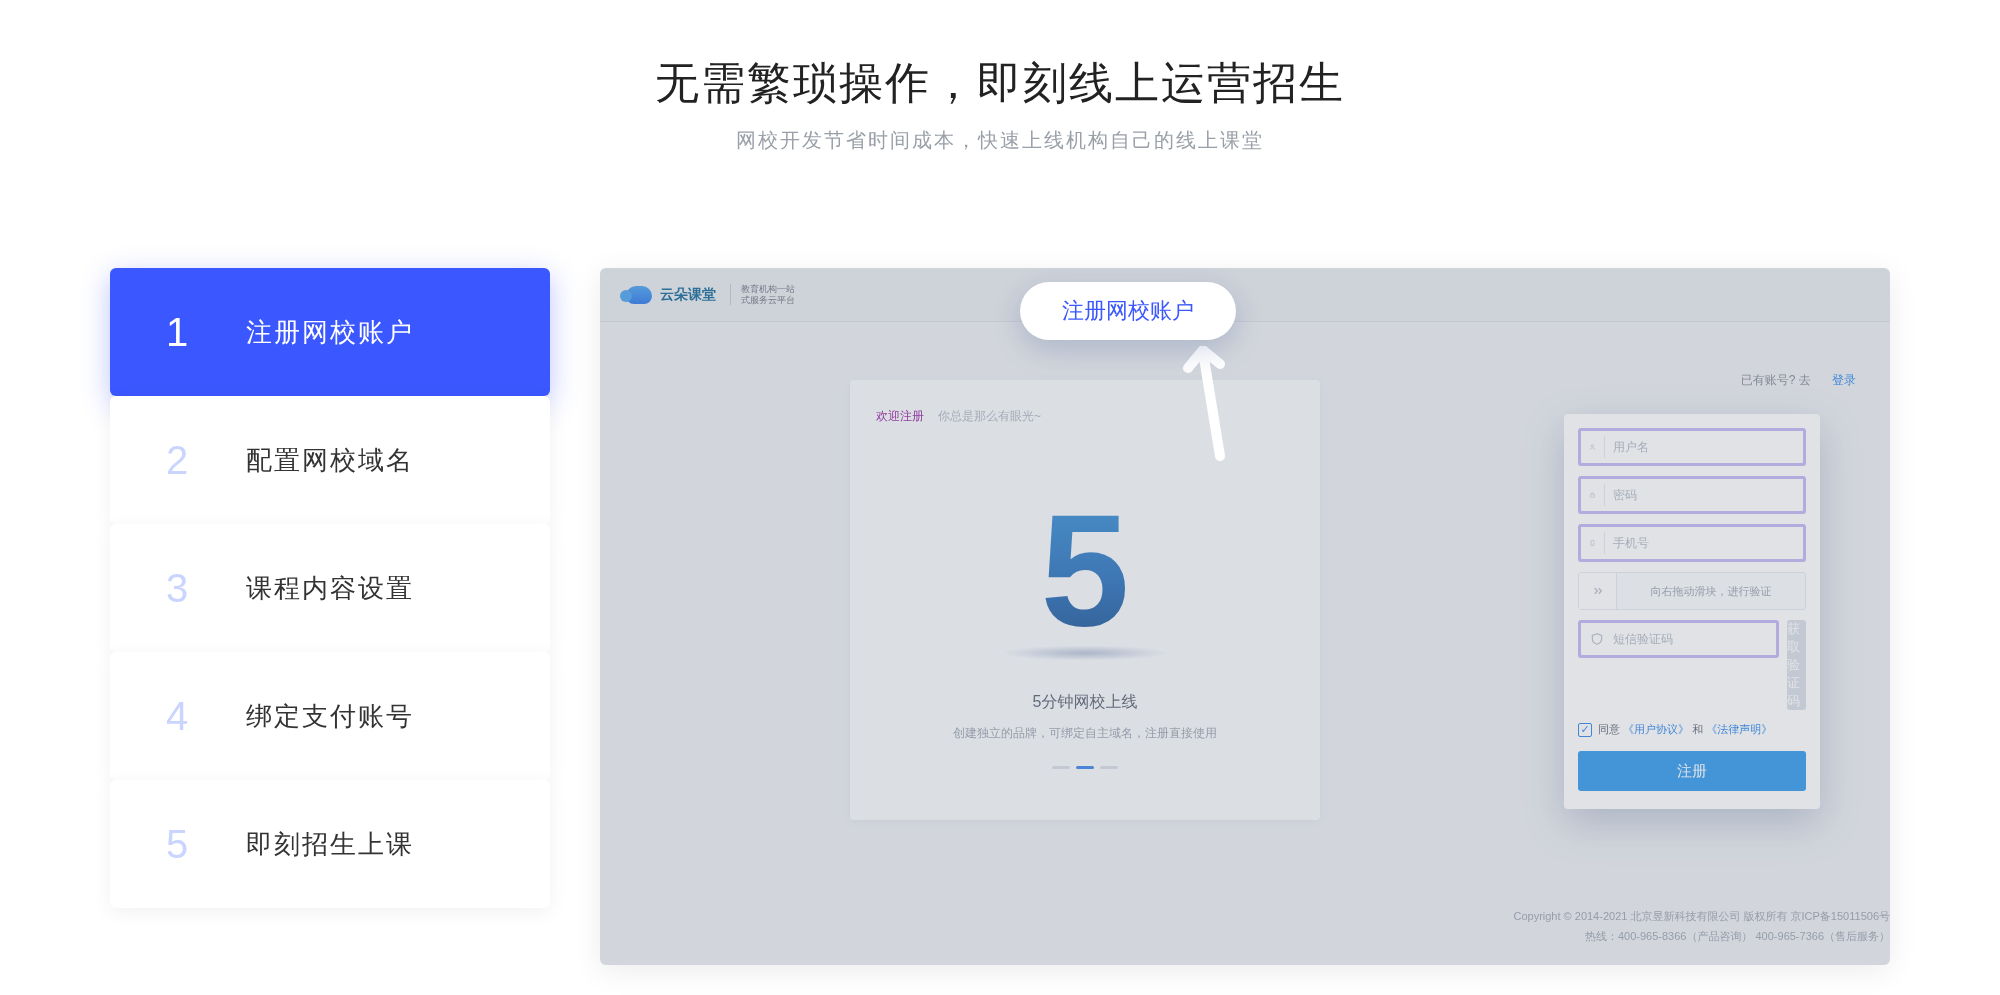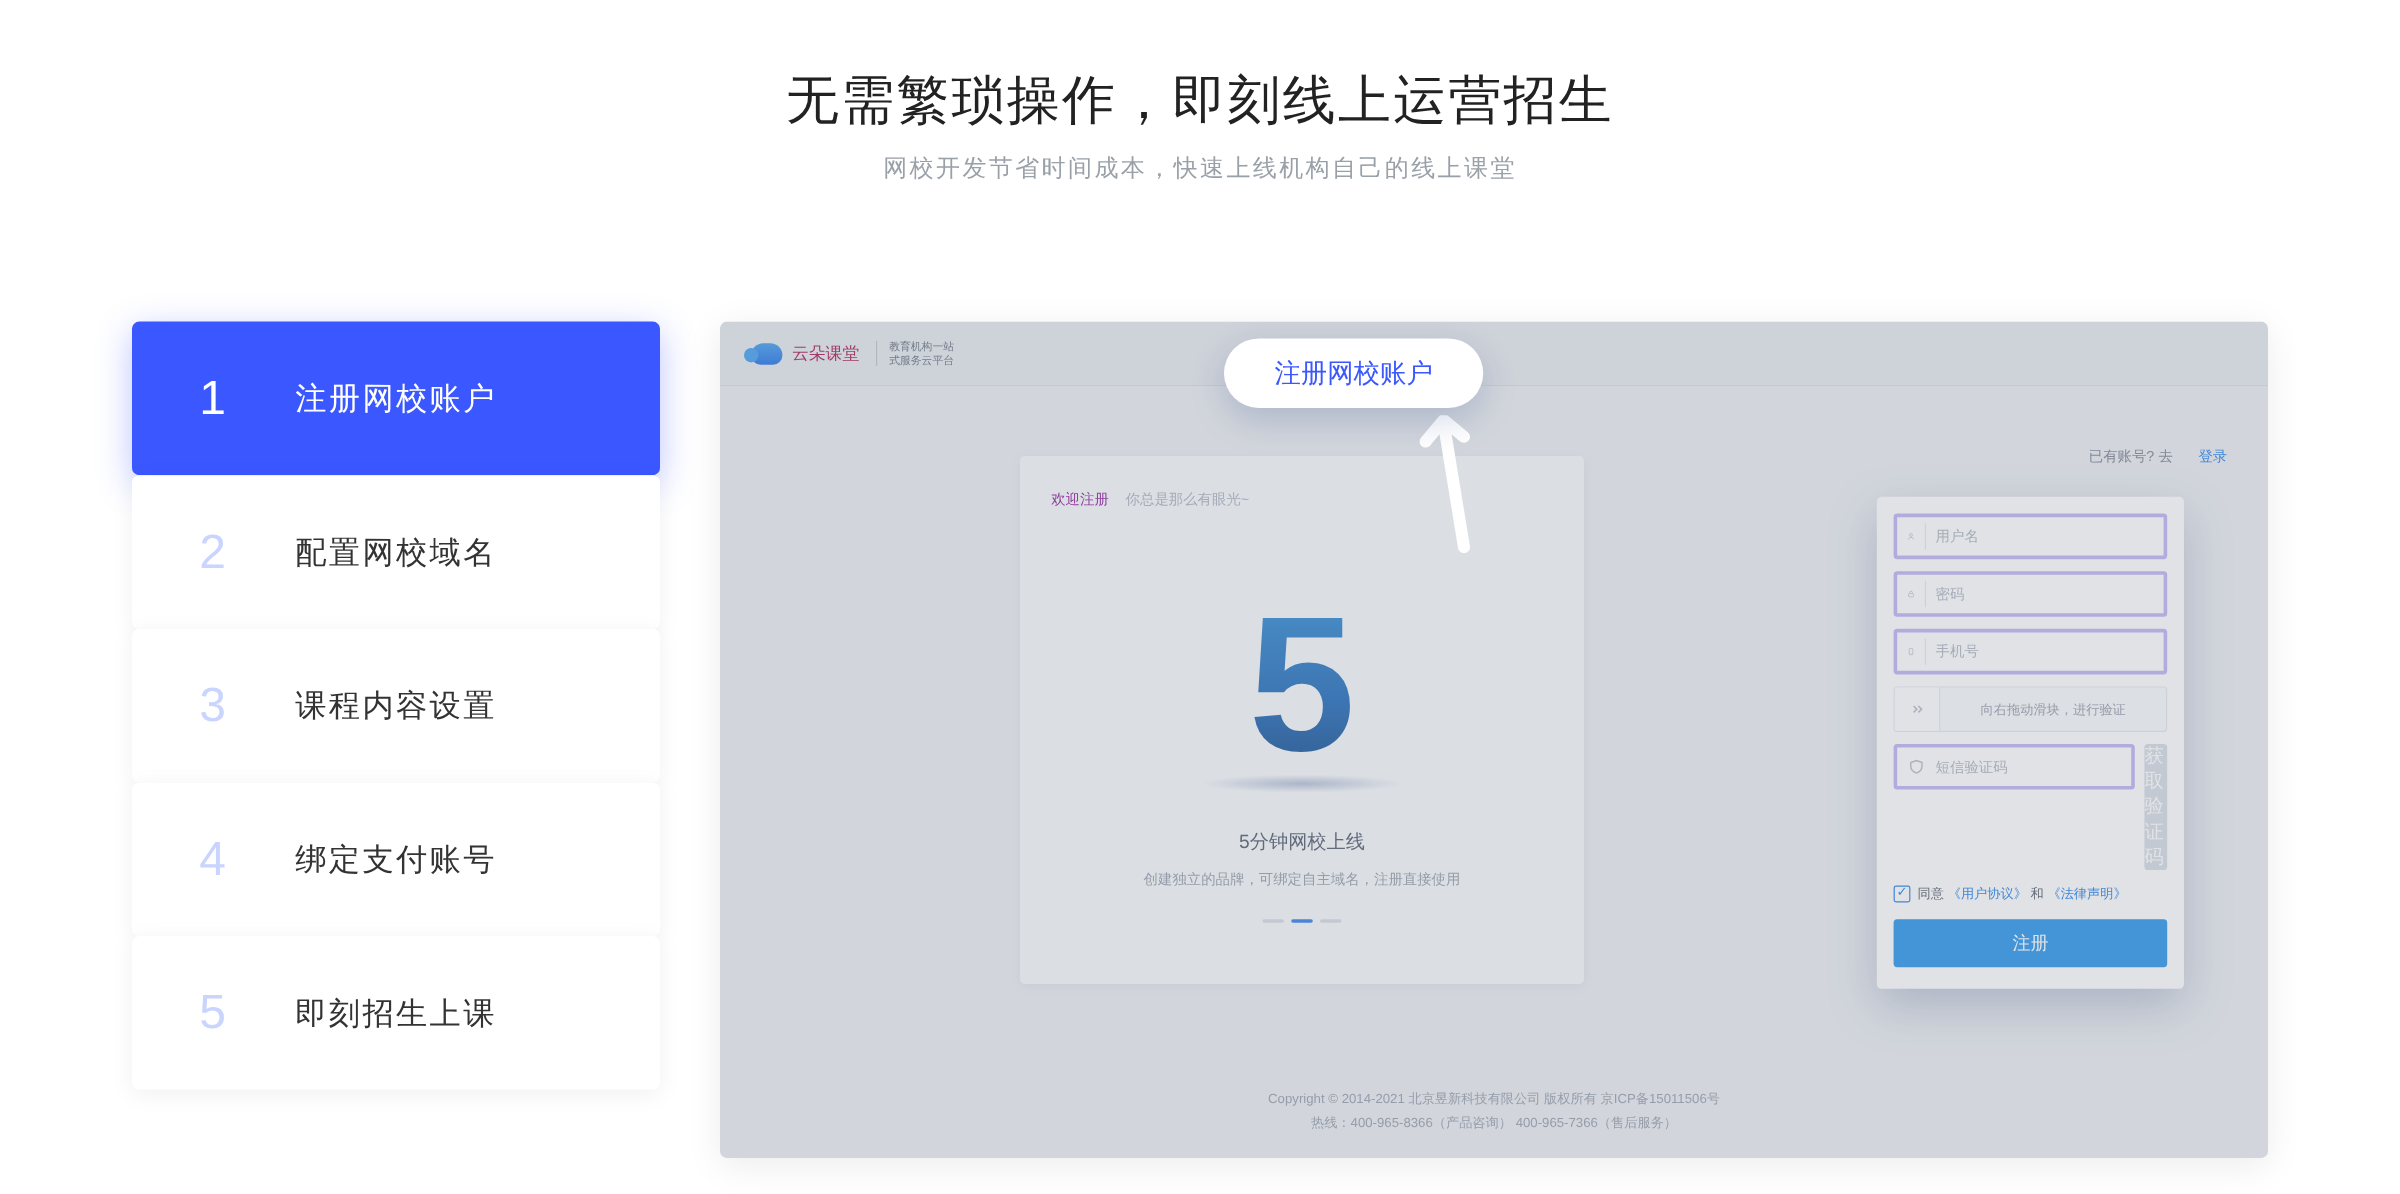--- a/index.html
+++ b/index.html
@@ -126,22 +126,22 @@
     position: relative;
   }
   .logo .cloud::before {
     content:"";
     position:absolute; left:-6px; top:4px;
     width:12px;height:12px;border-radius:50%;
     background:#3aa2ff;
   }
   .logo-text {
     font-size: 14px;
-    font-weight: 400;
-    color: #be185d;
+    font-weight: 700;
+    color: #0369a1;
   }
   .logo-sub {
     border-left: 1px solid #bfc7d1;
     padding-left: 10px;
     font-size: 9px;
     line-height: 1.2;
     color: #6b7686;
   }
 
   
@@ -291,21 +291,21 @@
   }
 
   .sms-row {
     display:flex; gap:8px; margin-bottom: 12px;
   }
   .sms-row .field { flex:1; margin-bottom:0; }
   .sms-btn {
     width: 96px;
     background: #d8dee7;
     color: #fff;
-    font-size: 16px;
+    font-size: 13px;
     border-radius: 3px;
     display:flex;align-items:center;justify-content:center;
     cursor: not-allowed;
   }
 
   .agree {
     font-size: 11px;
     color: #5b6472;
     display:flex; align-items:center; gap:6px;
     margin-bottom: 14px;
@@ -347,21 +347,21 @@
     top: 78px;
     width: 46px;
     height: 120px;
     z-index: 9;
   }
 
   
   .mock-footer {
     position: absolute;
     left: 0; right: 0; bottom: 18px;
-    text-align: center;
+    text-align: right;
     font-size: 11px;
     color: #9aa3b1;
     line-height: 1.8;
   }
 
   svg { display:block; }
 </style>
 </head>
 <body>
 

